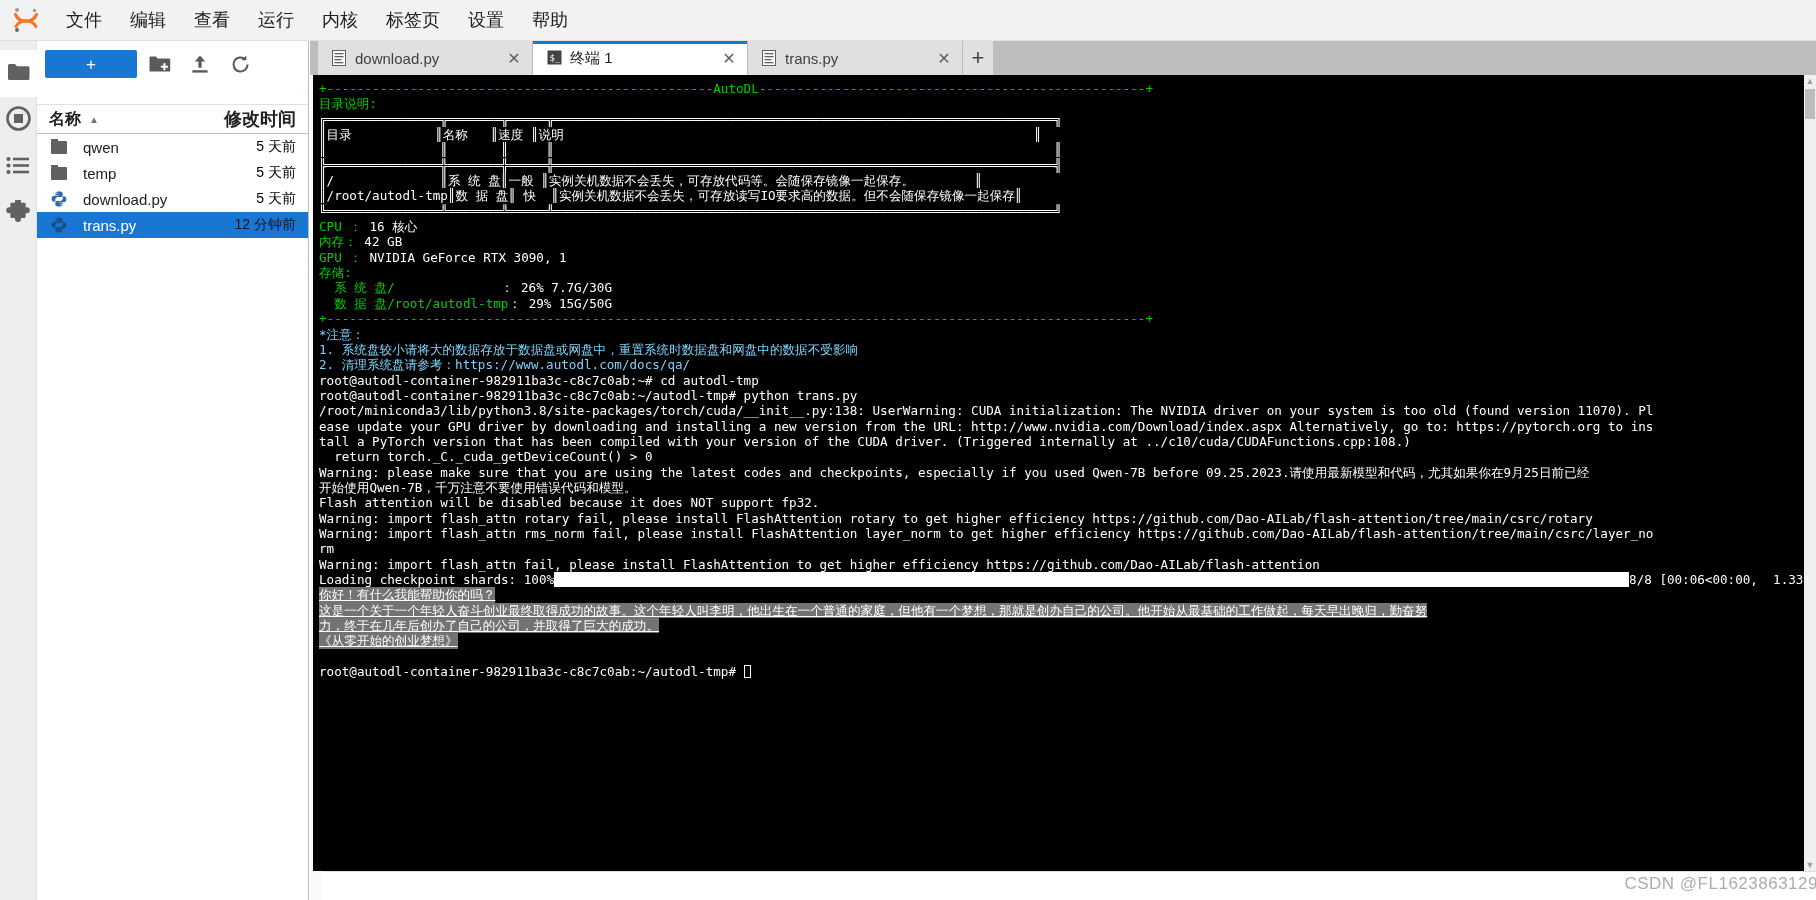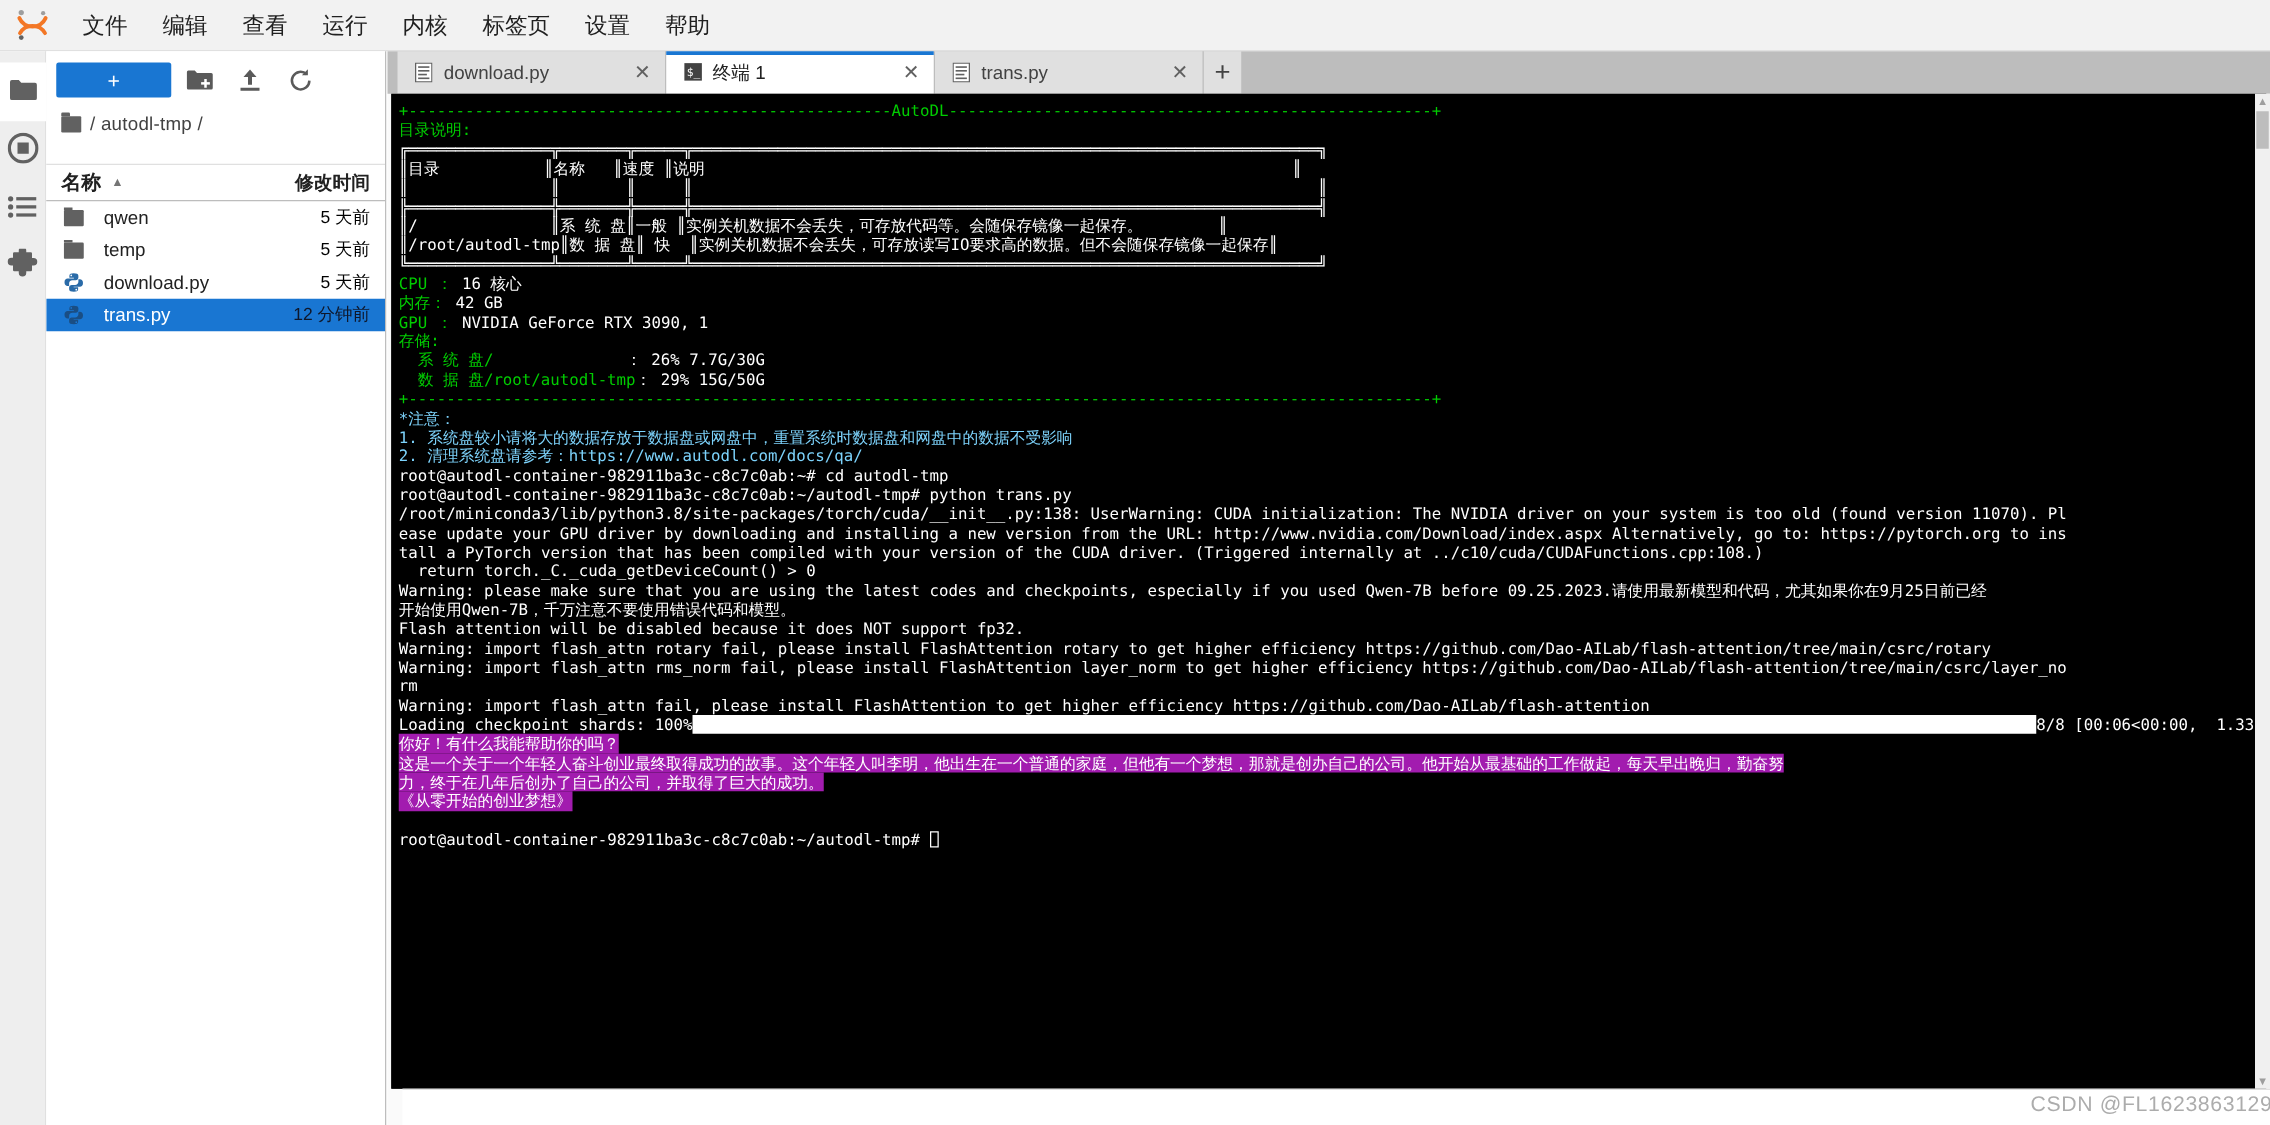--- a/index.html
+++ b/index.html
@@ -69,21 +69,21 @@
     font-size: 15px; color: #424242;
   }
   .crumbs-txt { letter-spacing: .2px; }
 
   .fp-head {
     display: flex; align-items: center; border-top: 1px solid #e0e0e0;
     border-bottom: 1px solid #bdbdbd; height: 30px; padding: 0 12px 0 12px;
     font-weight: bold; font-size: 16px; color: #212121; margin-top: 17px;
   }
   .fp-head .c-name { flex: 1; display: flex; align-items: center; gap: 8px; }
-  .fp-head .c-mod { width: 92px; text-align: right; font-size: 15px;}
+  .fp-head .c-mod { width: 92px; text-align: right; font-size: 18px;}
   .sort-caret { font-size: 10px; color: #757575; }
 
   .fp-list { flex: 1; overflow: hidden; }
   .fp-row {
     display: flex; align-items: center; height: 26px; padding: 0 12px 0 14px;
     font-size: 15px; color: #212121; cursor: pointer;
   }
   .fp-row .r-name { flex: 1; display: flex; align-items: center; gap: 16px; overflow: hidden; white-space: nowrap;}
   .fp-row .r-mod { width: 92px; text-align: right; font-size: 14px; color: #000000; }
   .fp-row.selected { background: #1976d2; color: #fff; }
@@ -136,21 +136,21 @@
     font-family: "DejaVu Sans Mono", "Liberation Mono", monospace;
     font-size: 12.6px; line-height: 15.35px;
     padding: 6px 5px 0 6px;
     white-space: pre;
     overflow: hidden;
     letter-spacing: 0px;
   }
   .term .g { color: #00cc00; }
   .term .r { color: #7dd3fc; }
   .term .w { color: #ffffff; }
-  .term .sel { background: #a21caf; color: #ffffff; display: inline-block; }
+  .term .sel { background: #737373; color: #ffffff; display: inline-block; text-decoration: underline; }
   .term .bar {
     background: #ffffff; color: #000; display: inline-block;
   }
   .cursor {
     display: inline-block; width: 7px; height: 13px;
     border: 1px solid #ffffff; vertical-align: -2px;
   }
   .term-scrollbar {
     position: absolute; top: 34px; right: 0; width: 12px; bottom: 29px;
     background: #f0f0f0;
@@ -254,24 +254,20 @@
       </div>
       <div class="tb-icon">
         <svg width="21" height="21" viewBox="0 0 21 21">
             <path d="M17.5 10.5a7 7 0 11-2.2-5.1" fill="none" stroke="#5a5a5a" stroke-width="2"></path>
             <path d="M16.3 1.4v4.8h-4.8z" fill="#5a5a5a"></path>
           </svg>
       </div>
     </div>
 
 
-    <div class="breadcrumb">
-      <span class="folder-ico"></span>
-      <span class="crumbs-txt">/ autodl-tmp /</span>
-    </div>
 
     <div class="fp-head">
       <div class="c-name">
         <span>名称</span>
         <span class="sort-caret">▲</span>
       </div>
       <div class="c-mod">修改时间</div>
     </div>
 
     <div class="fp-list">

